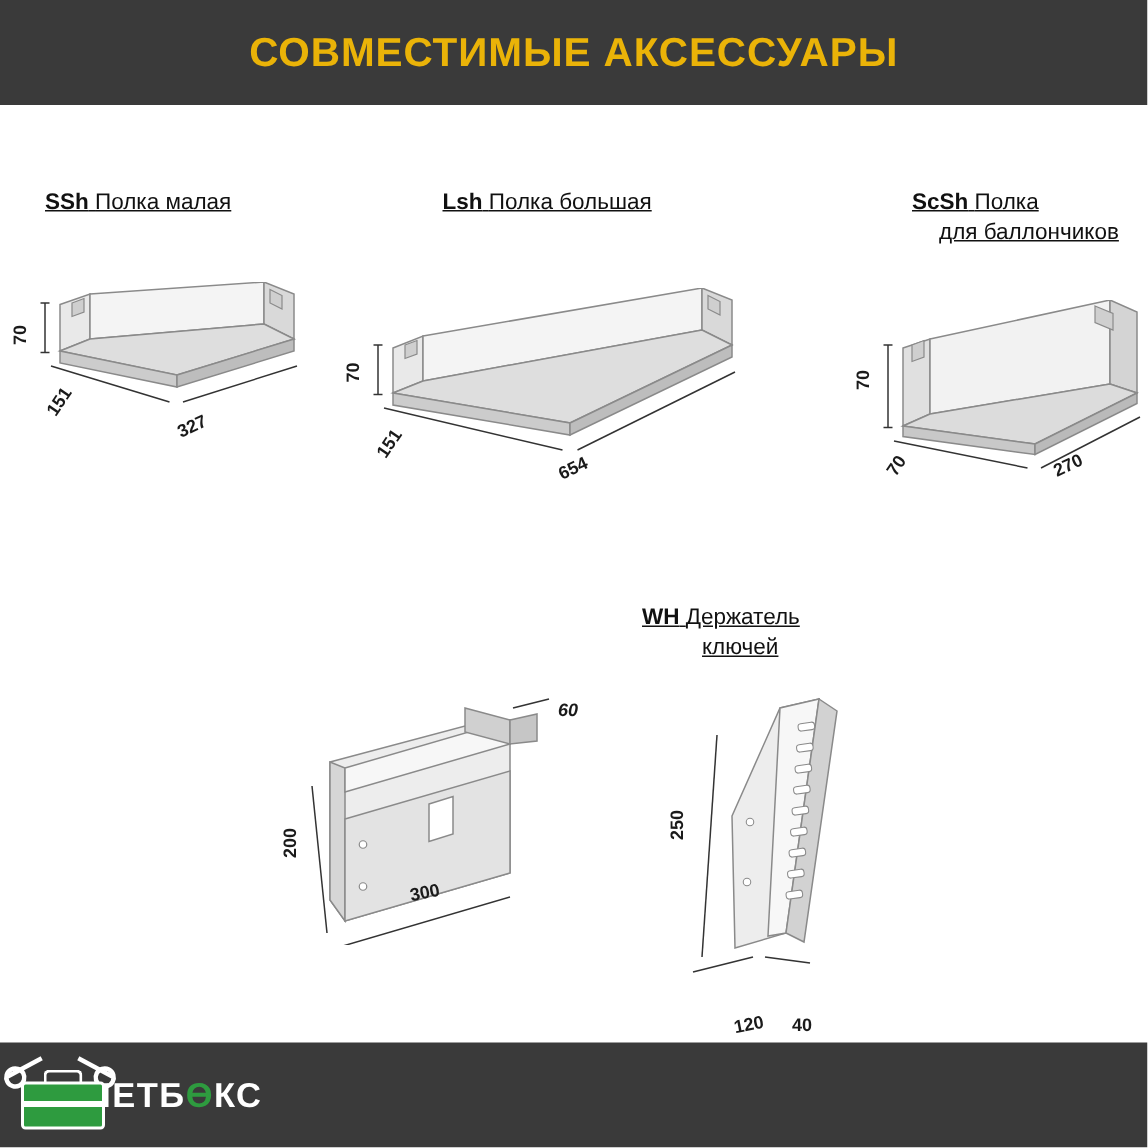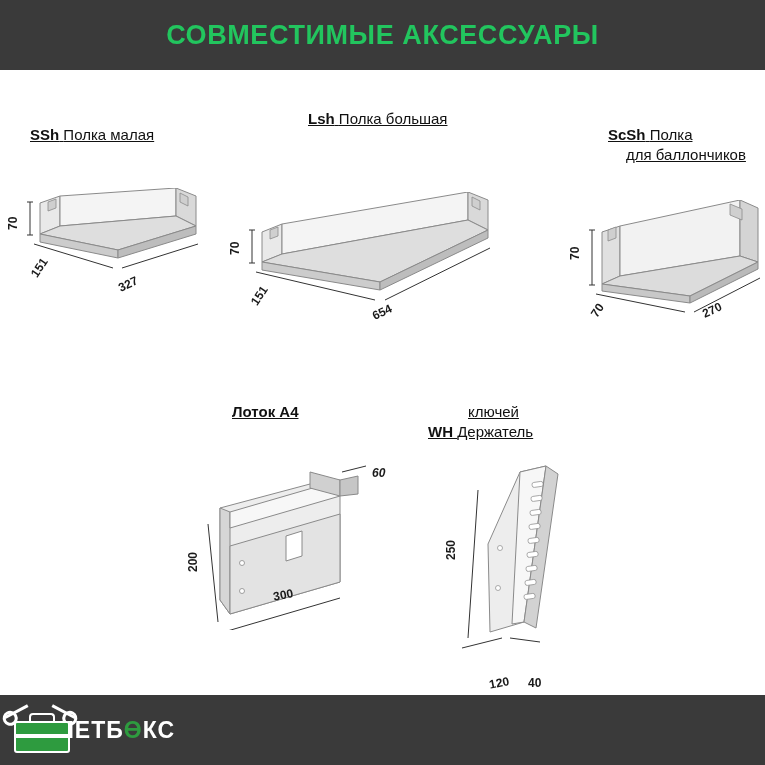--- a/index.html
+++ b/index.html
@@ -10,21 +10,21 @@
     overflow:hidden;
     position:relative;
   }
   
   .header{
     position:absolute;left:0;top:0;width:765px;height:70px;
     background:#3a3a3a;
     display:flex;align-items:center;justify-content:center;
   }
   .header-title{
-    color:#22c55e;
+    color:#eab308;
     font-size:27px;
     font-weight:bold;
     letter-spacing:0.6px;
     text-transform:uppercase;
   }
   
   .footer{
     position:absolute;left:0;top:695px;width:765px;height:70px;
     background:#3a3a3a;
   }
@@ -120,21 +120,21 @@
     <line class="tick" x1="9" y1="14" x2="15" y2="14"></line>
     <line class="tick" x1="9" y1="47" x2="15" y2="47"></line>
     <line class="tick" x1="16" y1="56" x2="95" y2="80"></line>
     <line class="tick" x1="104" y1="80" x2="180" y2="56"></line>
   </svg>
 
   <div class="dim rot" style="left:6px;top:160px;">70</div>
   <div class="dim diagL" style="left:28px;top:202px;">151</div>
   <div class="dim diagR" style="left:116px;top:212px;">327</div>
 
-  <div class="item" style="left:295px;top:39px;width:260px;margin-left:13px;">
+  <div class="item" style="left:295px;top:55px;width:260px;">
     <div class="item-title">
       <b>Lsh</b>
       <span>Полка большая</span>
     </div>
   </div>
 
   <svg width="300" height="150" style="position:absolute;left:240px;top:122px;">
     <polygon points="22,40 42,32 42,62 22,70" fill="#e9e9e9" stroke="#8a8a8a" stroke-width="1"></polygon>
     <polygon points="42,32 228,0 228,28 42,62" fill="#f4f4f4" stroke="#8a8a8a" stroke-width="1"></polygon>
     <polygon points="228,0 248,8 248,38 228,28" fill="#d9d9d9" stroke="#8a8a8a" stroke-width="1"></polygon>
@@ -175,26 +175,20 @@
     <line class="tick" x1="9" y1="30" x2="15" y2="30"></line>
     <line class="tick" x1="9" y1="85" x2="15" y2="85"></line>
     <line class="tick" x1="16" y1="94" x2="105" y2="112"></line>
     <line class="tick" x1="114" y1="112" x2="180" y2="78"></line>
   </svg>
 
   <div class="dim rot" style="left:568px;top:190px;">70</div>
   <div class="dim diagL" style="left:588px;top:242px;">70</div>
   <div class="dim diagR" style="left:700px;top:238px;">270</div>
 
-  <div class="item" style="left:232px;top:332px;width:180px;">
-    <div class="item-title">
-      <b>Лоток A4</b>
-      <span></span>
-    </div>
-  </div>
 
   <svg width="220" height="180" style="position:absolute;left:190px;top:380px;">
 
     <polygon points="30,58 120,34 150,46 150,132 40,164 30,150" fill="#ededed" stroke="#8a8a8a" stroke-width="1"></polygon>
     <polygon points="30,58 40,62 40,164 30,150" fill="#d6d6d6" stroke="#8a8a8a" stroke-width="1"></polygon>
     <polygon points="40,62 150,30 150,46 40,78" fill="#f7f7f7" stroke="#8a8a8a" stroke-width="1"></polygon>
 
     <polygon points="40,96 150,64 150,132 40,164" fill="#e3e3e3" stroke="#8a8a8a" stroke-width="1"></polygon>
 
     <polygon points="120,22 150,30 150,46 120,38" fill="#d0d0d0" stroke="#8a8a8a" stroke-width="1"></polygon>
@@ -208,25 +202,25 @@
     <line class="tick" x1="18" y1="74" x2="28" y2="172"></line>
     <line class="tick" x1="34" y1="182" x2="150" y2="148"></line>
     <line class="tick" x1="152" y1="22" x2="176" y2="16"></line>
   </svg>
 
   <div class="dim rot" style="left:186px;top:502px;">200</div>
   <div class="dim diag" style="left:272px;top:520px;">300</div>
   <div class="dim" style="left:372px;top:396px;font-style:italic;">60</div>
 
   <div class="item" style="left:428px;top:332px;width:160px;">
-    <div class="item-title" style="padding-left:40px;">ключей</div>
     <div class="item-title">
       <b>WH</b>
       <span>Держатель</span>
     </div>
+    <div class="item-title" style="padding-left:40px;">ключей</div>
   </div>
 
   <svg width="180" height="200" style="position:absolute;left:440px;top:382px;">
 
     <polygon points="48,92 80,20 106,14 84,170 50,180" fill="#ededed" stroke="#8a8a8a" stroke-width="1"></polygon>
     <polygon points="80,20 106,14 84,170 72,172" fill="#f7f7f7" stroke="#8a8a8a" stroke-width="1"></polygon>
     <polygon points="106,14 118,22 96,176 84,170" fill="#d2d2d2" stroke="#8a8a8a" stroke-width="1"></polygon>
 
     <rect x="92" y="30" width="11" height="5" rx="2" fill="#ffffff" stroke="#8a8a8a" stroke-width="0.7" transform="rotate(-8 97 32)"></rect>
     <rect x="91" y="44" width="11" height="5" rx="2" fill="#ffffff" stroke="#8a8a8a" stroke-width="0.7" transform="rotate(-8 96 46)"></rect>

